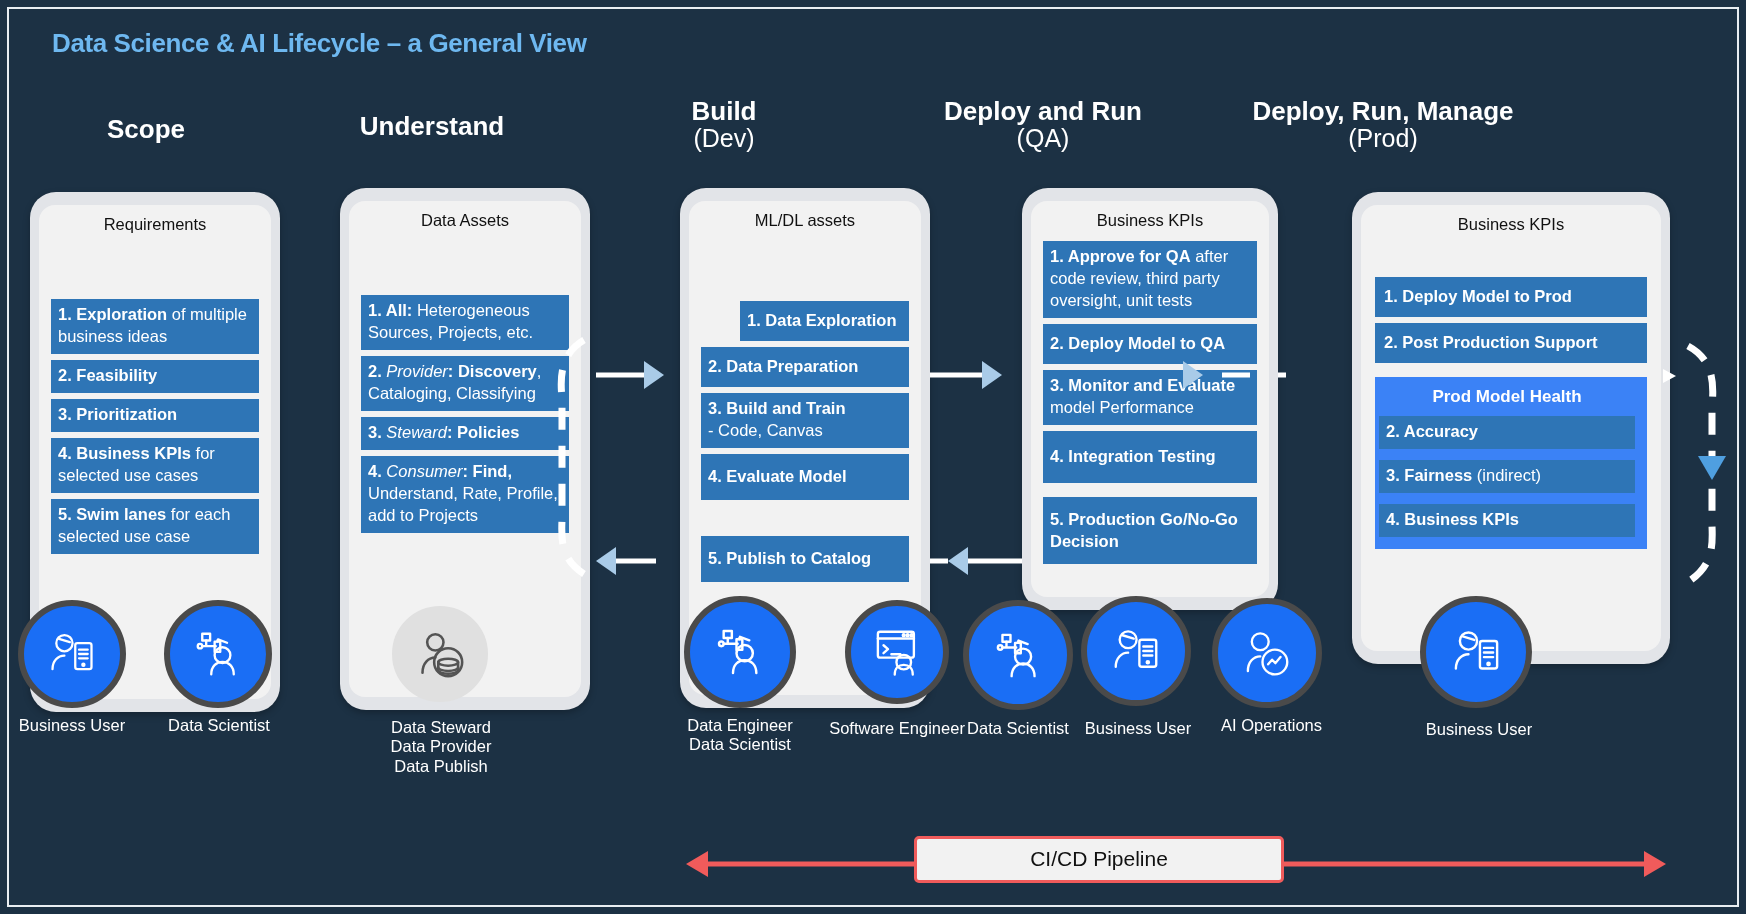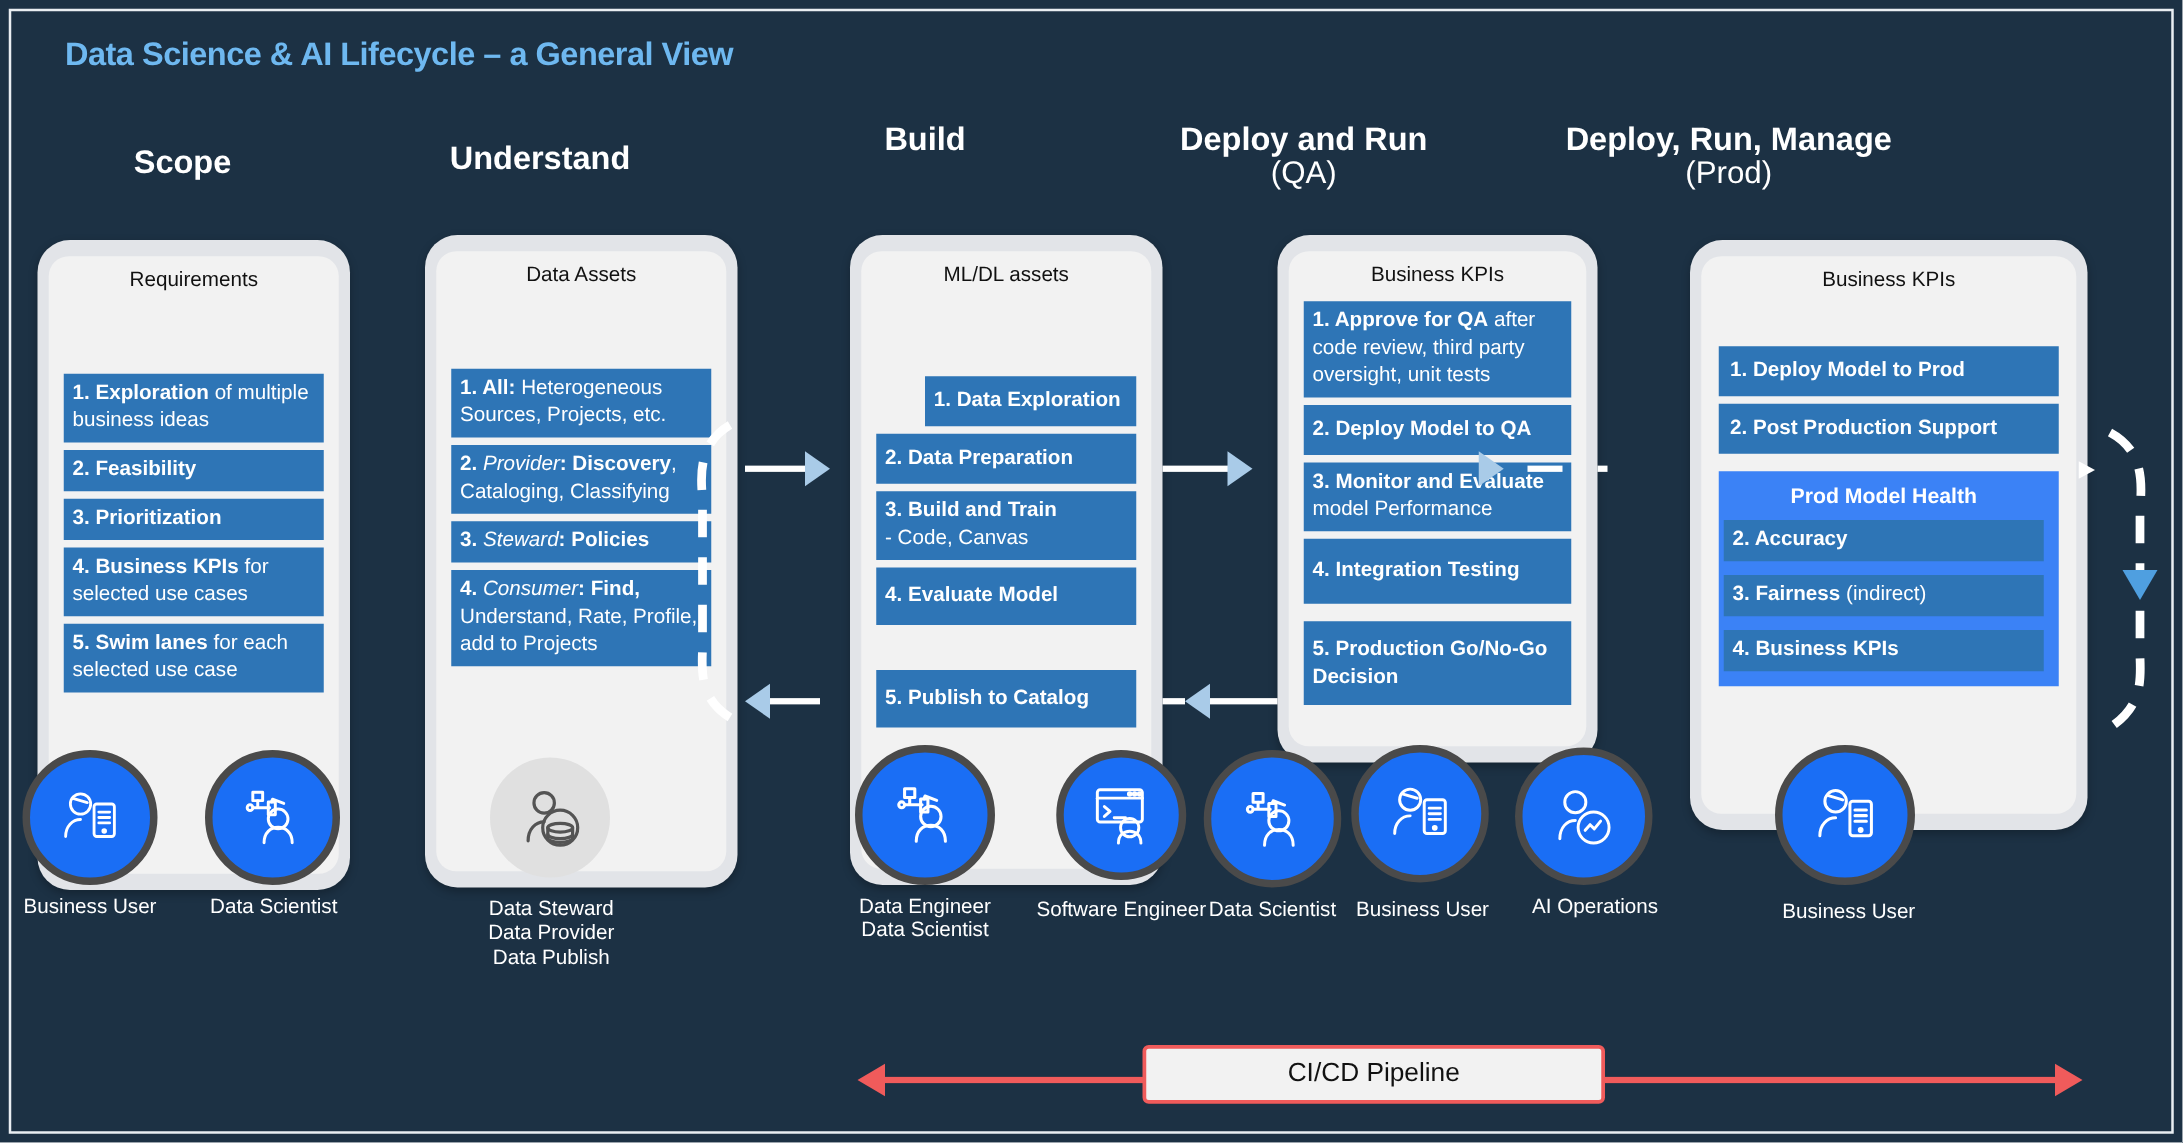--- a/index.html
+++ b/index.html
@@ -166,22 +166,23 @@
   <div id="title">Data Science &amp; AI Lifecycle – a General View</div>
 
   <div class="col-head" style="left:30px; top:116px; width:232px;">
     <span>Scope</span>
   </div>
 
   <div class="col-head" style="left:312px; top:113px; width:240px;">
     <span>Understand</span>
   </div>
 
-  <div class="col-head" style="left:616px; top:98px; width:248px;text-align:center;">
+  <div class="col-head" style="left:600px; top:98px; width:248px;text-align:center;">
     <span>Build</span>
+    <span class="sub">(Dev)</span>
   </div>
 
   <div class="col-head" style="left:1210px; top:98px; width:346px;">
     <span>Deploy, Run, Manage</span>
     <span class="sub">(Prod)</span>
   </div>
 
   <div class="col-head" style="left:918px; top:98px; width:250px;">
     <span>Deploy and Run</span>
     <span class="sub">(QA)</span>
@@ -457,21 +458,21 @@
   <div class="avatar" style="left:1212px; top:598px; width:110px; height:110px;">
     <svg width="54" height="54" viewBox="0 0 48 48">
       <g fill="none" stroke="#ffffff" stroke-width="2.1" stroke-linecap="round" stroke-linejoin="round">
         <circle cx="18" cy="14" r="7.5"></circle>
         <path d="M7 40c0-8 5-13 11-13"></path>
         <circle cx="31" cy="32" r="11"></circle>
         <path d="M25 34l3.5-4 3 3 4.5-5.5"></path>
       </g>
     </svg>
   </div>
-  <div class="role" style="left:1196px; top:716px; width:160px;">AI Operations</div>
+  <div class="role" style="left:1162px; top:716px; width:160px;text-align:right;">AI Operations</div>
 
   <div class="avatar" style="left:1420px; top:596px; width:112px; height:112px;">
     <svg width="55" height="55" viewBox="0 0 48 48">
       <g fill="none" stroke="#ffffff" stroke-width="2.1" stroke-linecap="round" stroke-linejoin="round">
         <circle cx="17" cy="14" r="7.5"></circle>
         <path d="M6 38c0-7.5 5-12.5 11-12.5"></path>
         <path d="M12 10 L22 13"></path>
         <rect x="27" y="14" width="15" height="24" rx="2"></rect>
         <path d="M30.5 20h8M30.5 24h8M30.5 28h8"></path>
         <circle cx="34.5" cy="34" r="1"></circle>

